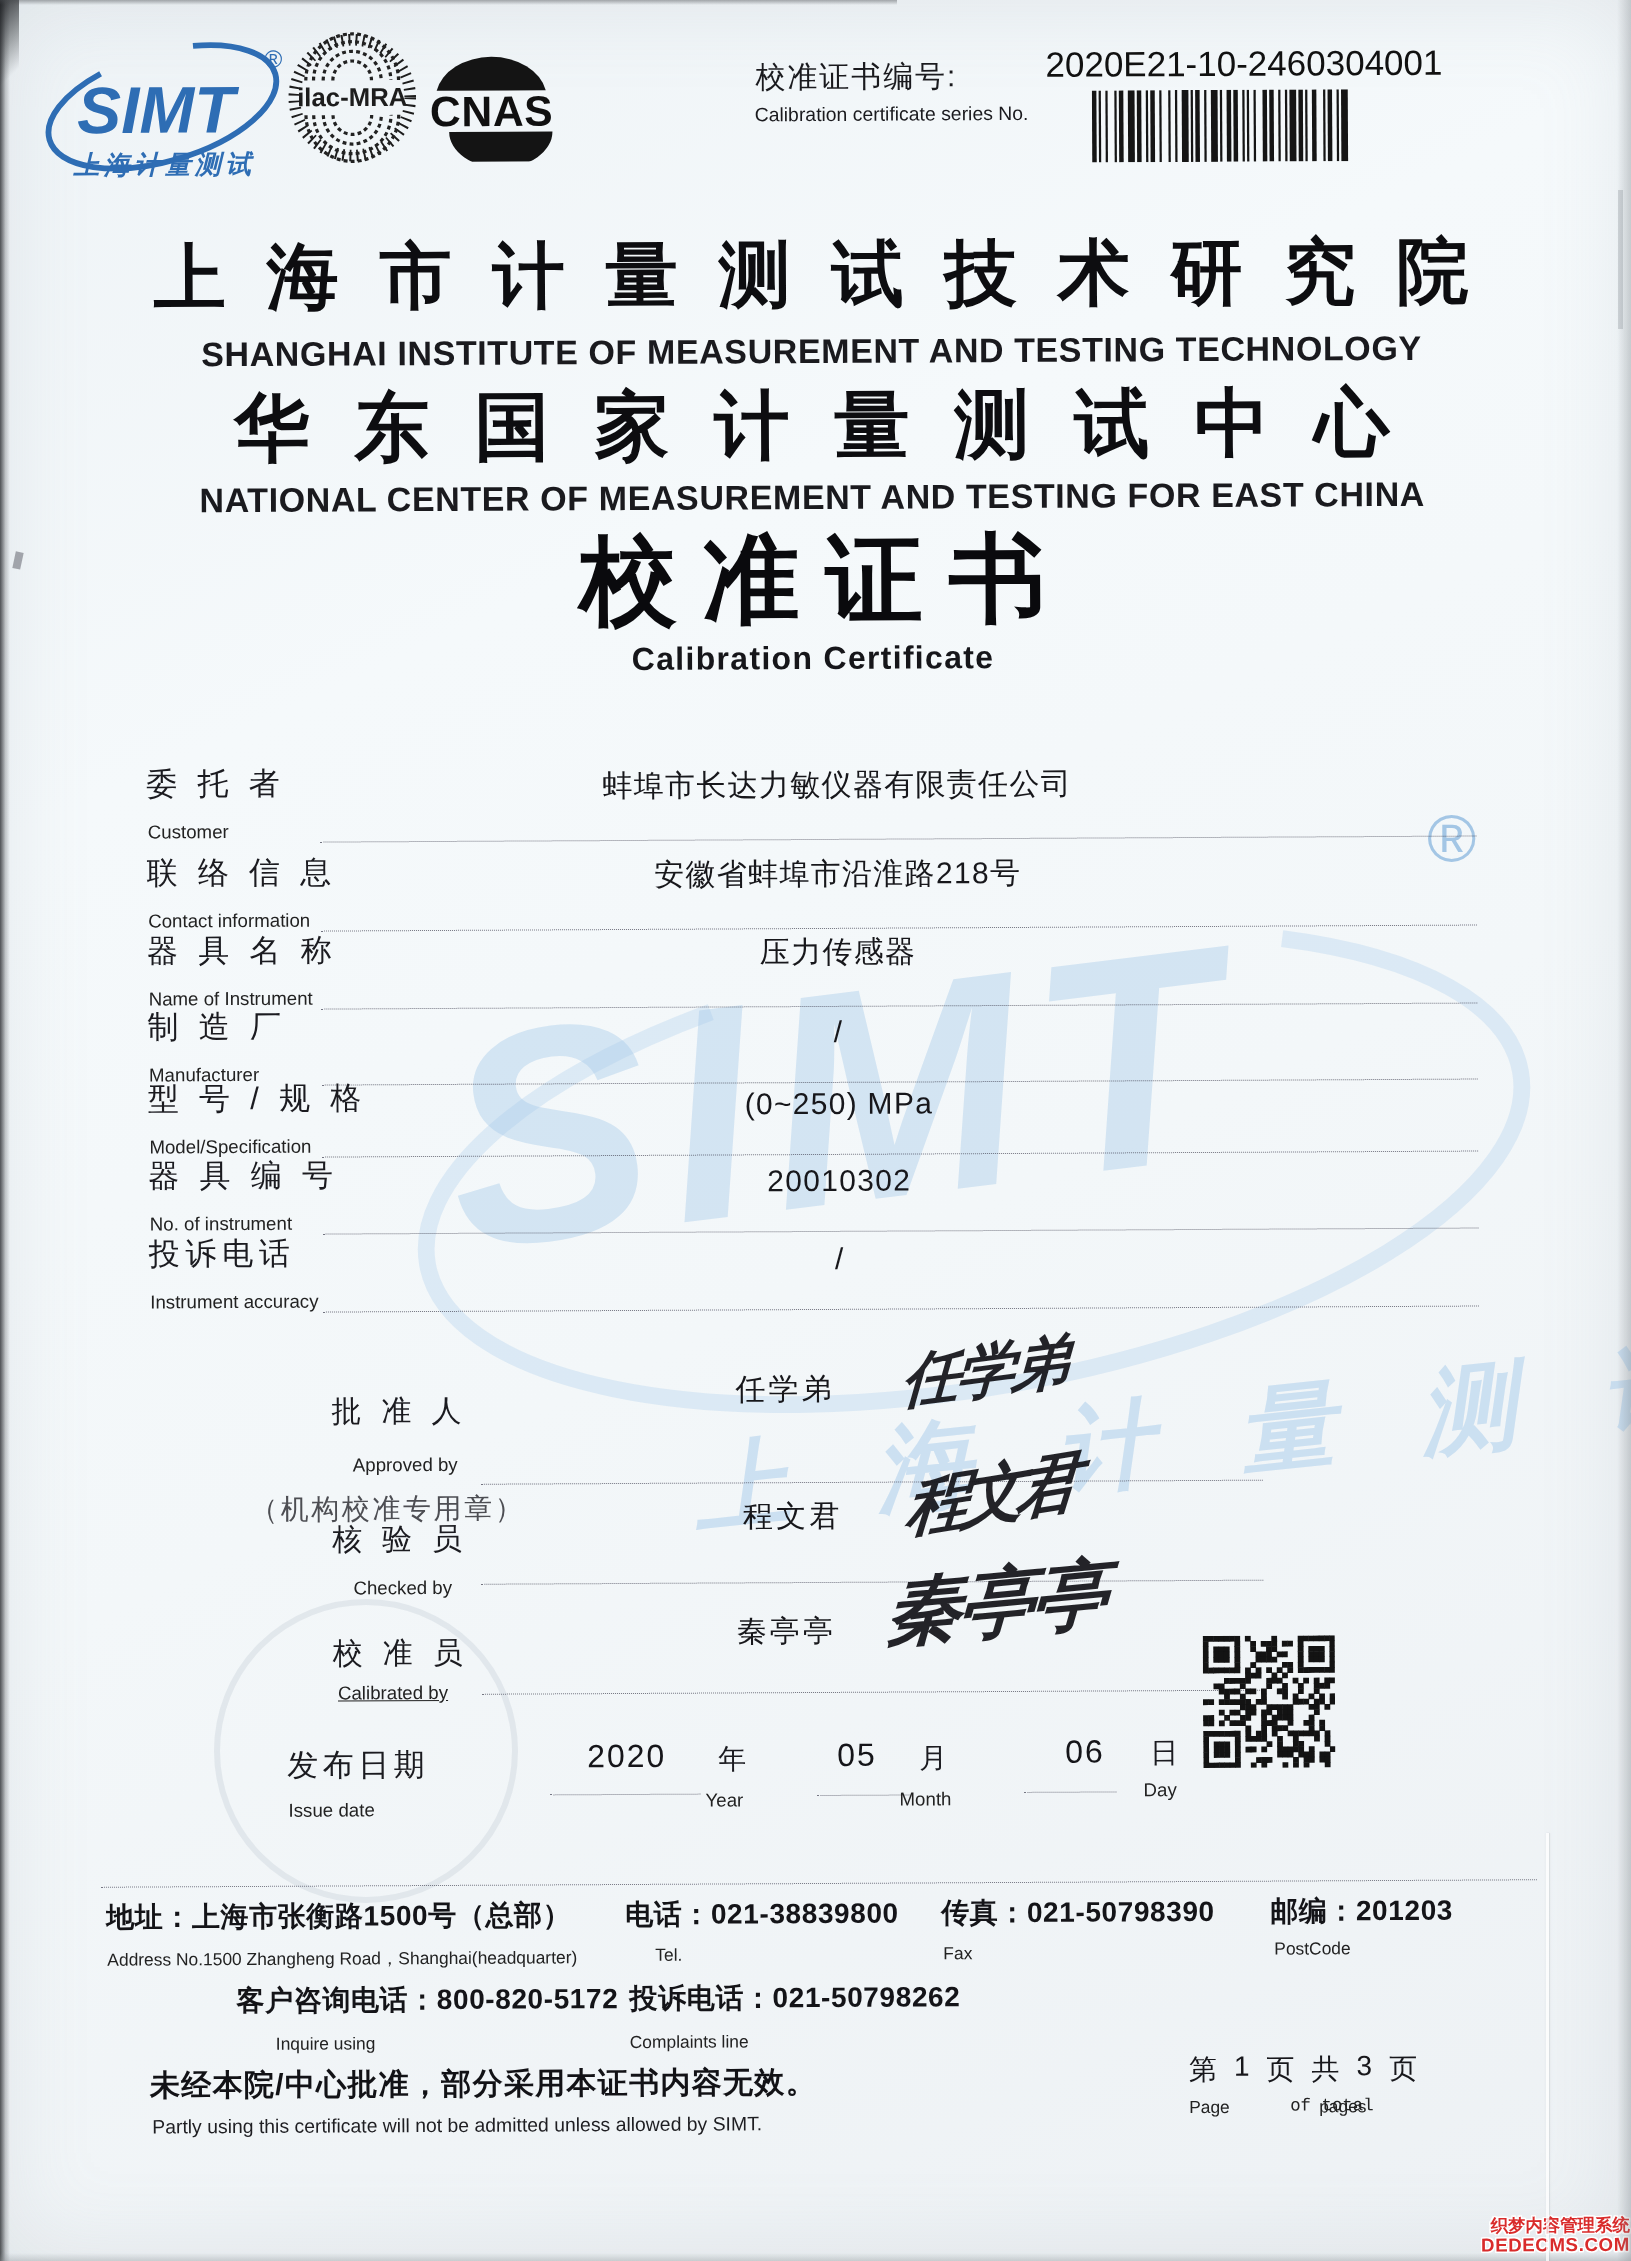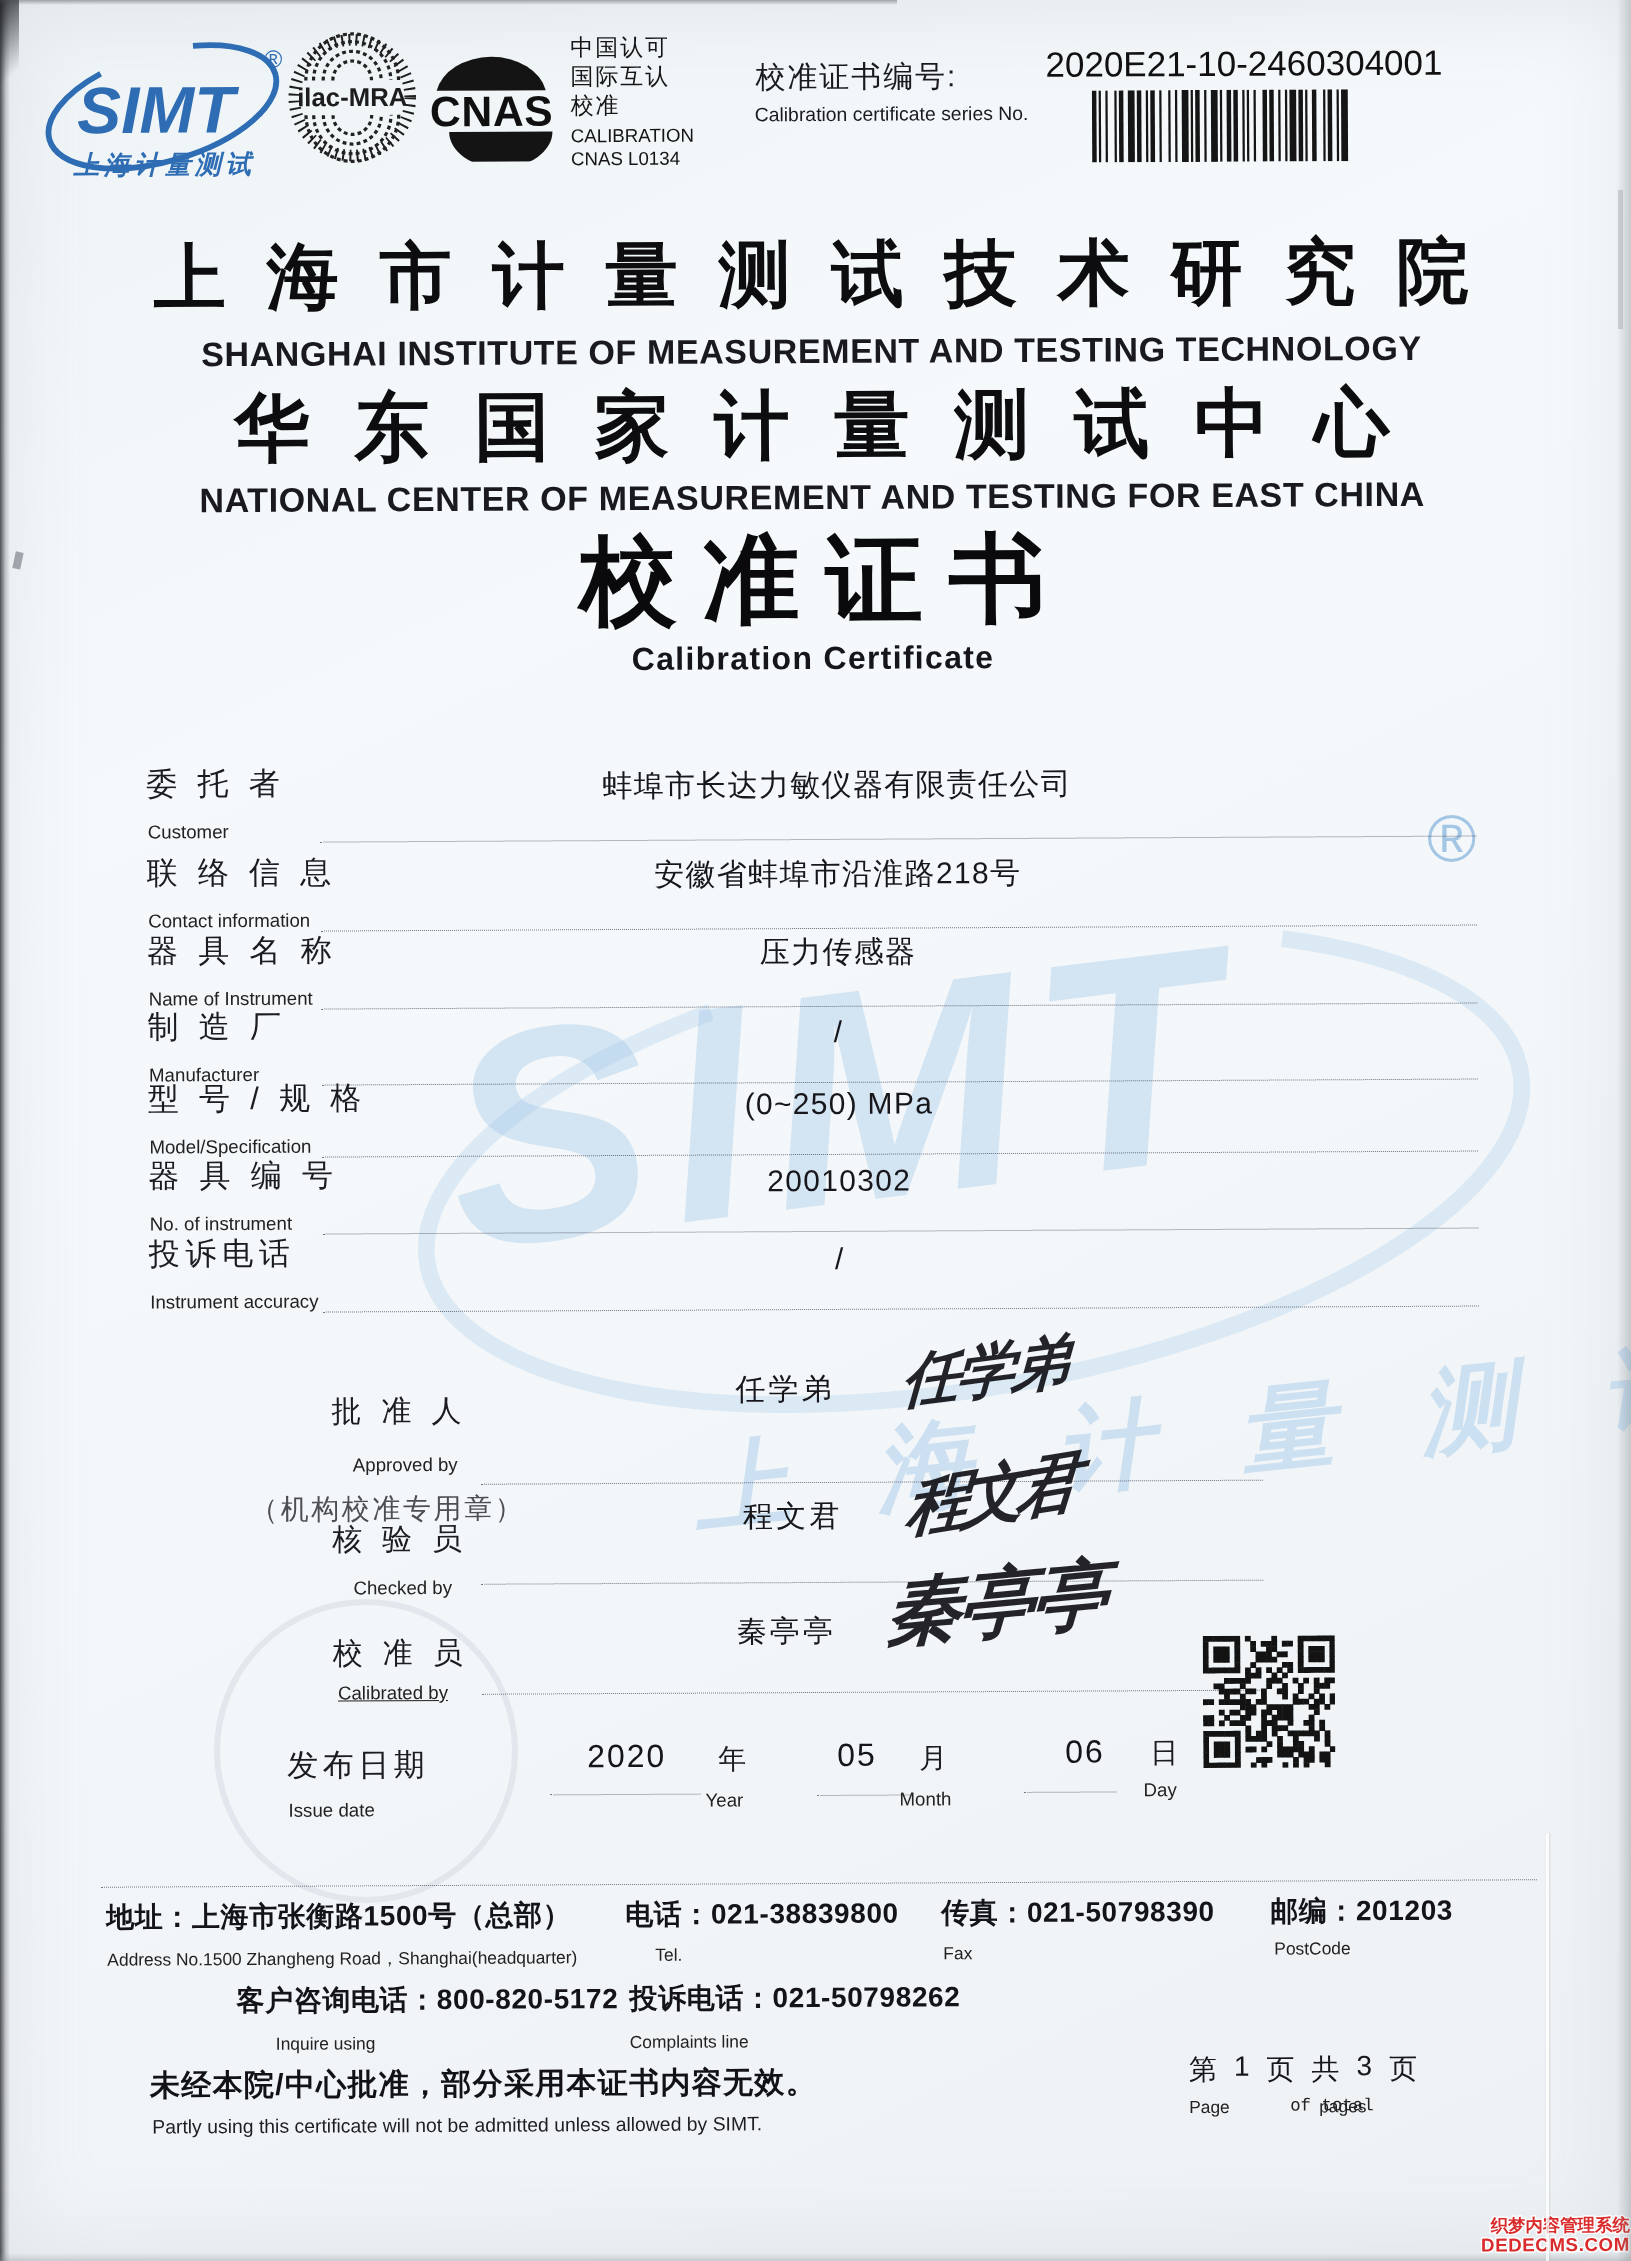--- a/index.html
+++ b/index.html
@@ -111,27 +111,20 @@
     </div>
 
     <div class="abs" style="left:426px;top:37px;width:142px;height:123px;">
       <svg width="142" height="123" viewBox="0 0 220 190">
         <path d="M25,80 A86,64 0 0 1 194,80 Z" fill="#141414"></path>
         <path d="M44,144 A80,56 0 0 0 204,144 Z" fill="#141414"></path>
         <text x="110" y="135" text-anchor="middle" font-size="66" font-weight="900" letter-spacing="1" fill="#101010">CNAS</text>
       </svg>
     </div>
 
-    <div class="abs" style="left:576px;top:32px;width:148px;">
-      <div class="accred-zh">中国认可</div>
-      <div class="accred-zh">国际互认</div>
-      <div class="accred-zh">校准</div>
-      <div class="accred-en" style="margin-top:3.9px;">CALIBRATION</div>
-      <div class="accred-en">CNAS L0134</div>
-    </div>
 
     <div class="abs certlabel-zh" style="left:761px;top:57px;">校准证书编号:</div>
     <div class="abs certlabel-en" style="left:760px;top:103px;">Calibration certificate series No.</div>
     <div class="abs certno" style="left:1051px;top:46px;">2020E21-10-2460304001</div>
     <div class="abs" style="left:1097px;top:92px;">
       <svg id="barcode" width="261" height="72" viewBox="0 0 405 112">
           <rect x="0.00" y="0" width="6.98" height="112" fill="#151515"></rect>
           <rect x="10.47" y="0" width="3.49" height="112" fill="#151515"></rect>
           <rect x="20.95" y="0" width="3.49" height="112" fill="#151515"></rect>
           <rect x="34.91" y="0" width="3.49" height="112" fill="#151515"></rect>

